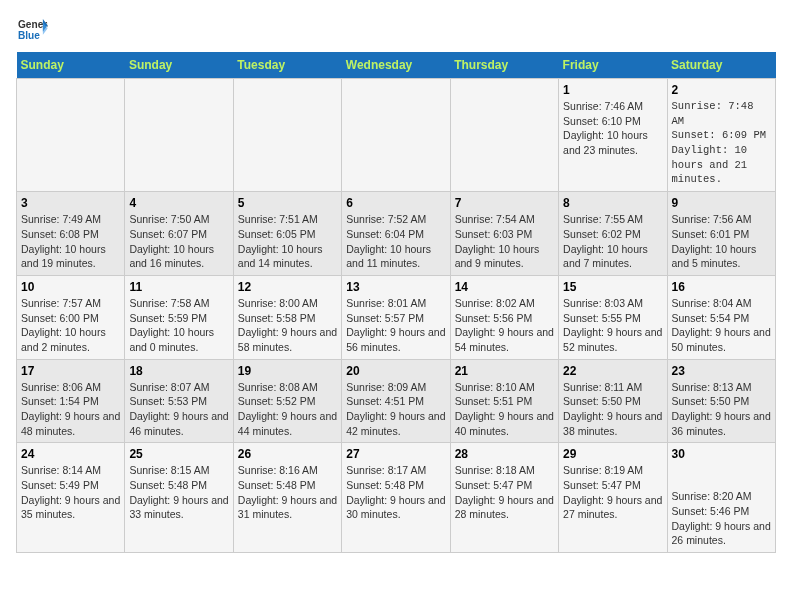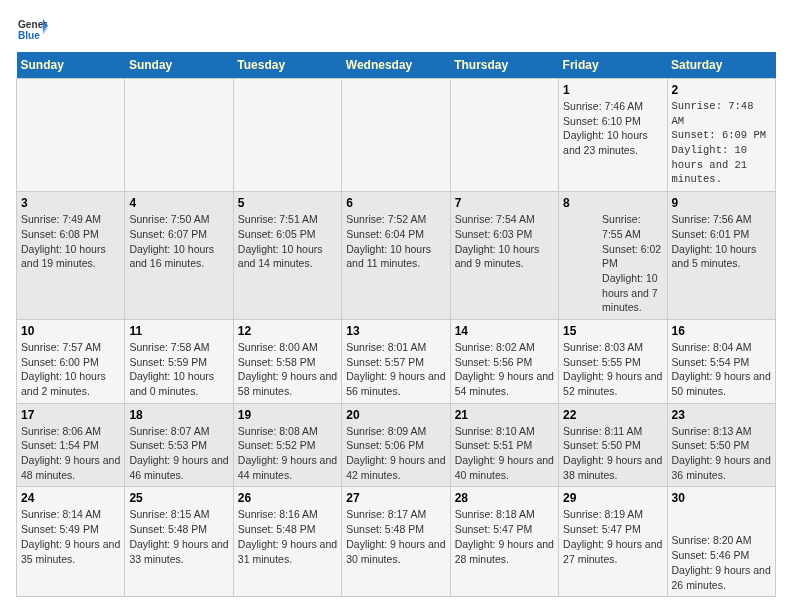--- a/index.html
+++ b/index.html
@@ -37,21 +37,21 @@
       font-size: 14px;
       color: #555;
     }
     table {
       width: 100%;
       border-collapse: collapse;
       font-size: 11px;
     }
     thead tr th {
       background-color: #1a6fba;
-      color: #fef9c3;
+      color: #bef264;
       padding: 6px 4px;
       text-align: left;
       font-size: 12px;
     }
     tbody tr td {
       border: 1px solid #ccc;
       vertical-align: top;
       padding: 4px;
       min-height: 70px;
       width: 14.28%;
@@ -152,21 +152,21 @@
 Daylight: 10 hours and 11 minutes.</div>
         </td>
         <td>
           <div class="day-number">7</div>
           <div class="day-info" style="white-space: pre-line;">Sunrise: 7:54 AM
 Sunset: 6:03 PM
 Daylight: 10 hours and 9 minutes.</div>
         </td>
         <td>
           <div class="day-number">8</div>
-          <div class="day-info" style="white-space: pre-line; margin-left: 39px;">Sunrise: 7:55 AM
+          <div class="day-info" style="white-space: pre-line;">Sunrise: 7:55 AM
 Sunset: 6:02 PM
 Daylight: 10 hours and 7 minutes.</div>
         </td>
         <td>
           <div class="day-number">9</div>
           <div class="day-info" style="white-space: pre-line;">Sunrise: 7:56 AM
 Sunset: 6:01 PM
 Daylight: 10 hours and 5 minutes.</div>
         </td>
       </tr>
@@ -229,21 +229,21 @@
         </td>
         <td>
           <div class="day-number">19</div>
           <div class="day-info" style="white-space: pre-line;">Sunrise: 8:08 AM
 Sunset: 5:52 PM
 Daylight: 9 hours and 44 minutes.</div>
         </td>
         <td>
           <div class="day-number">20</div>
           <div class="day-info" style="white-space: pre-line;">Sunrise: 8:09 AM
-Sunset: 5:06 PM
+Sunset: 4:51 PM
 Daylight: 9 hours and 42 minutes.</div>
         </td>
         <td>
           <div class="day-number">21</div>
           <div class="day-info" style="white-space: pre-line;">Sunrise: 8:10 AM
 Sunset: 5:51 PM
 Daylight: 9 hours and 40 minutes.</div>
         </td>
         <td>
           <div class="day-number">22</div>

